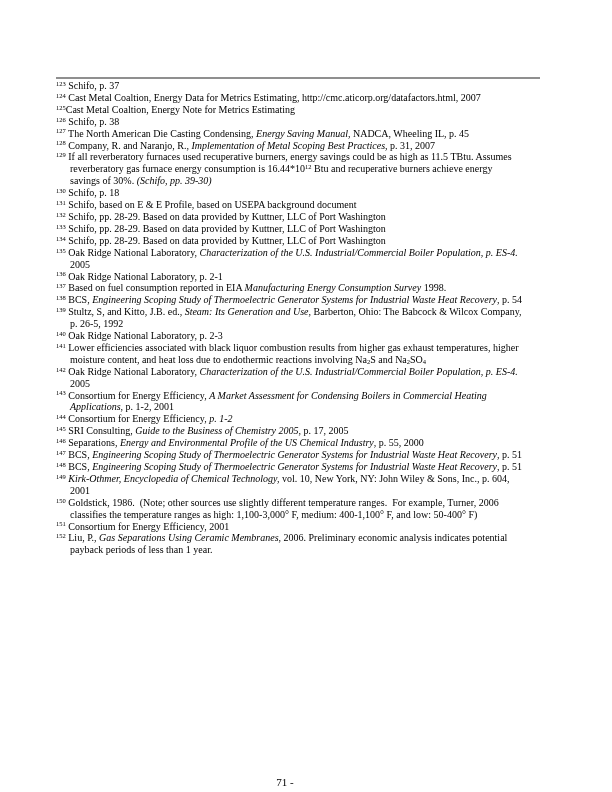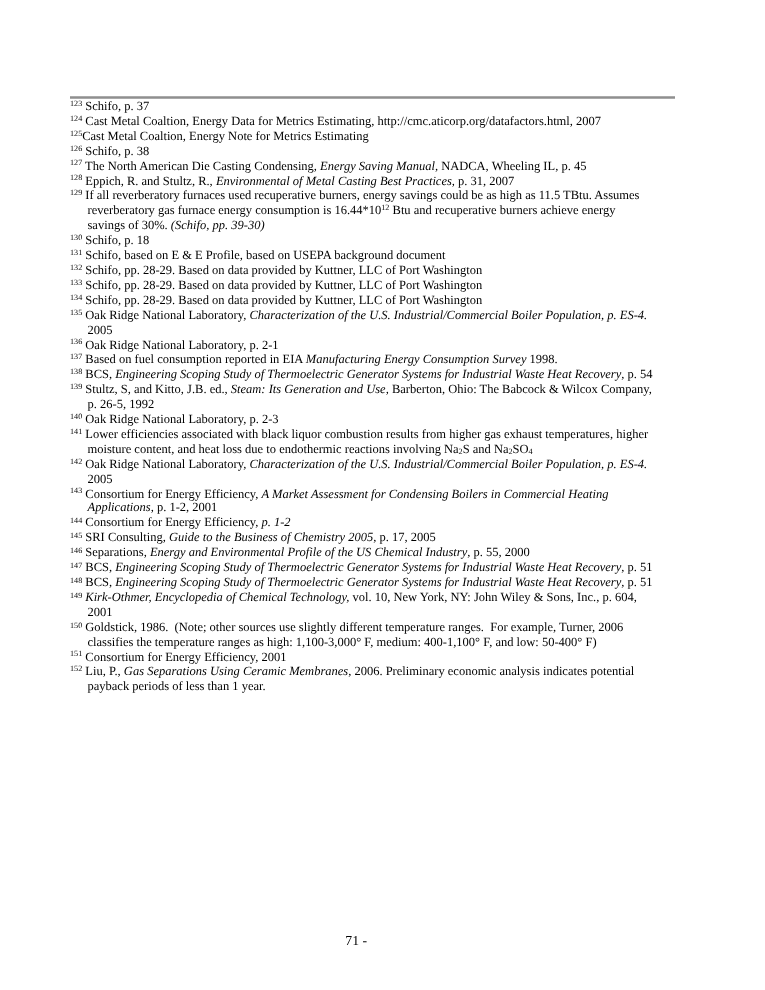--- a/index.html
+++ b/index.html
@@ -40,40 +40,40 @@
   }
   .sub {
     font-size: 6.5px;
     line-height: 0;
     vertical-align: baseline;
     position: relative;
     top: 1.6px;
   }
   .page-number {
     position: absolute;
-    top: 747px;
+    top: 776px;
     left: 285px;
     transform: translateX(-50%);
     font-size: 11px;
     line-height: 13px;
     white-space: pre;
   }
 </style>
 </head>
 <body style="background: rgb(255, 255, 255); color: rgb(0, 0, 0);">
 
 <div class="page">
   <div class="rule" style="background: rgb(143, 143, 143);"></div>
   <div class="footnotes">
       <div class="fn"><sup class="sup">123</sup><span> Schifo, p. 37</span></div>
       <div class="fn"><sup class="sup">124</sup><span> Cast Metal Coaltion, Energy Data for Metrics Estimating, http://cmc.aticorp.org/datafactors.html, 2007</span></div>
       <div class="fn"><sup class="sup">125</sup><span>Cast Metal Coaltion, Energy Note for Metrics Estimating</span></div>
       <div class="fn"><sup class="sup">126</sup><span> Schifo, p. 38</span></div>
       <div class="fn"><sup class="sup">127</sup><span> The North American Die Casting Condensing, </span><span class="i">Energy Saving Manual,</span><span> NADCA, Wheeling IL, p. 45</span></div>
-      <div class="fn"><sup class="sup">128</sup><span> Eppich, R. and Stultz, R., </span><span class="i">Environmental of Metal Casting Best Practices,</span><span> p. 31, 2007</span></div>
+      <div class="fn"><sup class="sup">128</sup><span> Company, R. and Naranjo, R., </span><span class="i">Implementation of Metal Scoping Best Practices,</span><span> p. 31, 2007</span></div>
       <div class="fn"><sup class="sup">129</sup><span> If all reverberatory furnaces used recuperative burners, energy savings could be as high as 11.5 TBtu. Assumes
 reverberatory gas furnace energy consumption is 16.44*10</span><sup class="sup">12</sup><span> Btu and recuperative burners achieve energy
 savings of 30%. </span><span class="i">(Schifo, pp. 39-30)</span></div>
       <div class="fn"><sup class="sup">130</sup><span> Schifo, p. 18</span></div>
       <div class="fn"><sup class="sup">131</sup><span> Schifo, based on E &amp; E Profile, based on USEPA background document</span></div>
       <div class="fn"><sup class="sup">132</sup><span> Schifo, pp. 28-29. Based on data provided by Kuttner, LLC of Port Washington</span></div>
       <div class="fn"><sup class="sup">133</sup><span> Schifo, pp. 28-29. Based on data provided by Kuttner, LLC of Port Washington</span></div>
       <div class="fn"><sup class="sup">134</sup><span> Schifo, pp. 28-29. Based on data provided by Kuttner, LLC of Port Washington</span></div>
       <div class="fn"><sup class="sup">135</sup><span> Oak Ridge National Laboratory, </span><span class="i">Characterization of the U.S. Industrial/Commercial Boiler Population, p. ES-4.</span><span>
 2005</span></div>

